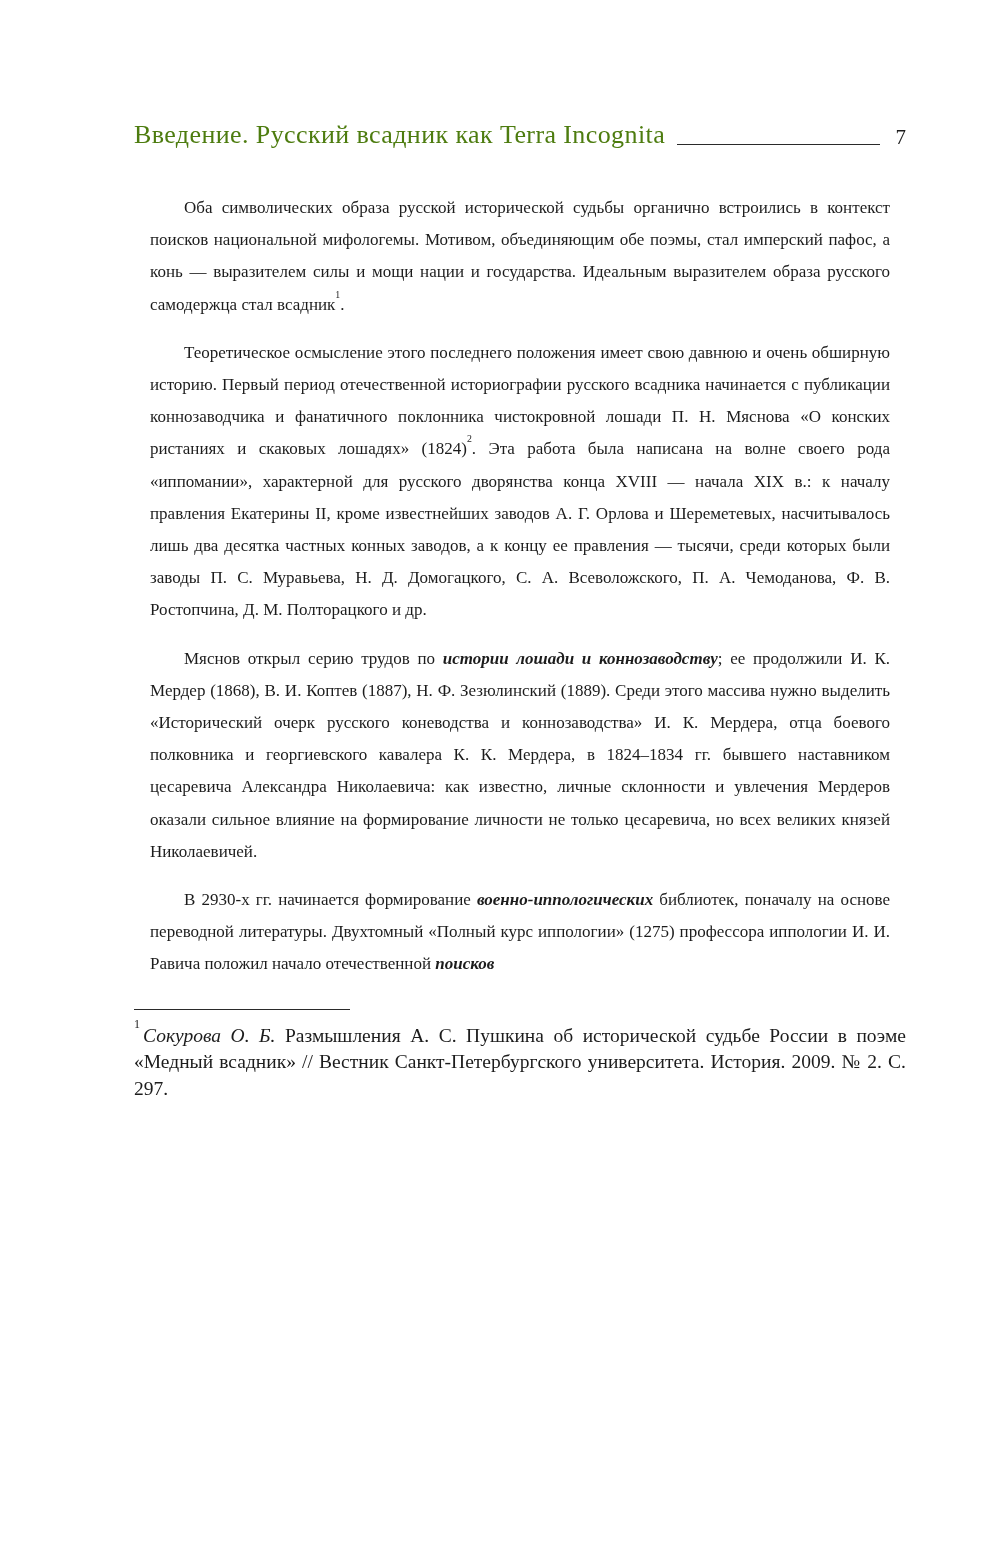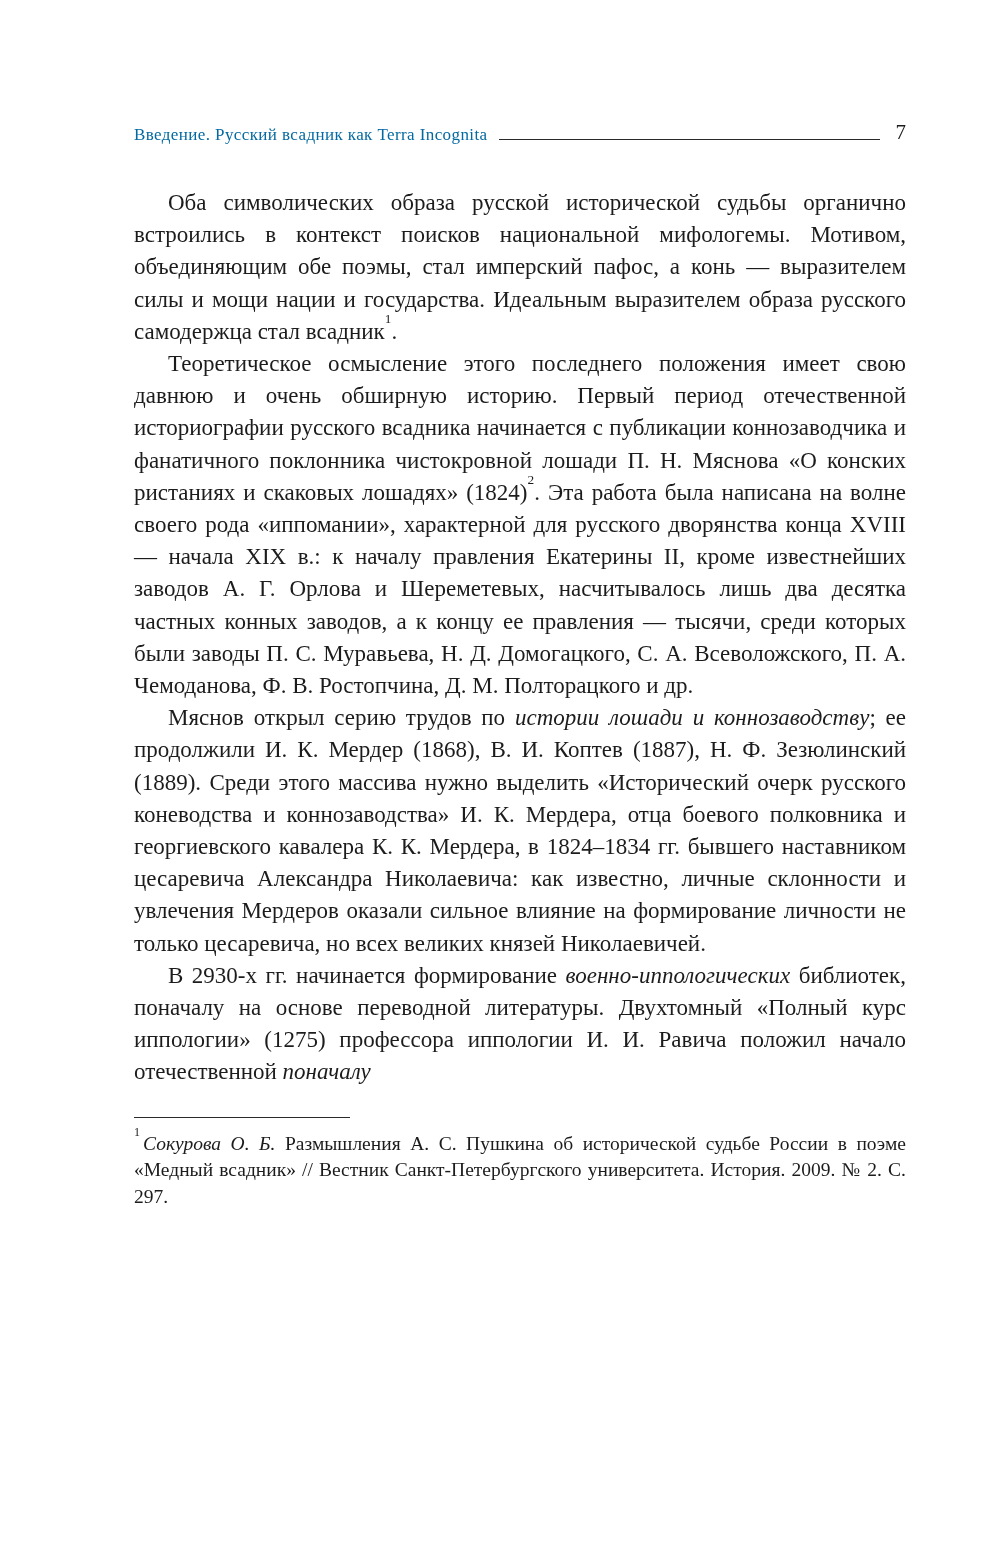--- a/index.html
+++ b/index.html
@@ -21,47 +21,48 @@
     left: 134px;
     top: 120px;
     width: 772px;
   }
   .header {
     display: flex;
     align-items: flex-end;
     margin-bottom: 42px;
   }
   .running-title {
-    font-size: 17px;
+    font-size: 26px;
     letter-spacing: 0.4px;
     white-space: nowrap;
-    color: #0369a1;
+    color: #4d7c0f;
   }
   .header-rule {
     flex: 1;
     border-bottom: 1.6px solid #2a2a2a;
     margin: 0 16px 5px 12px;
     height: 0;
   }
   .page-number {
     font-size: 21px;
     color: #1c1c1c;
     padding-bottom: 0px;
   }
   .body-text p {
-    margin: 0;
-    font-size: 23px;
+    margin: 16px;
+    font-size: 17px;
     line-height: 32.2px;
     text-align: justify;
     text-indent: 34px;
     hyphens: auto;
     -webkit-hyphens: auto;
   }
   .body-text i {
     font-style: italic;
+    font-weight: bold;
   }
   sup.fn-ref {
     font-size: 0.58em;
     line-height: 0;
     position: relative;
     top: -0.55em;
   }
   .footnotes {
     margin-top: 28px;
   }
@@ -100,21 +101,21 @@
       <span class="page-number">7</span>
     </div>
 
     <div class="body-text">
       <p><span>Оба символических образа русской исторической судьбы органично встроились в контекст поисков национальной мифологемы. Мотивом, объединяющим обе поэмы, стал имперский пафос, а конь — выразителем силы и мощи нации и государства. Идеальным выразителем образа русского самодержца стал всадник</span><sup class="fn-ref">1</sup><span>.</span></p>
 
       <p><span>Теоретическое осмысление этого последнего положения имеет свою давнюю и очень обширную историю. Первый период отечественной историографии русского всадника начинается с публикации коннозаводчика и фанатичного поклонника чистокровной лошади П. Н. Мяснова «О конских ристаниях и скаковых лошадях» (1824)</span><sup class="fn-ref">2</sup><span>. Эта работа была написана на волне своего рода «иппомании», характерной для русского дворянства конца XVIII — начала XIX в.: к началу правления Екатерины II, кроме известнейших заводов А. Г. Орлова и Шереметевых, насчитывалось лишь два десятка частных конных заводов, а к концу ее правления — тысячи, среди которых были заводы П. С. Муравьева, Н. Д. Домогацкого, С. А. Всеволожского, П. А. Чемоданова, Ф. В. Ростопчина, Д. М. Полторацкого и др.</span></p>
 
       <p><span>Мяснов открыл серию трудов по </span><i>истории лошади и коннозаводству</i><span>; ее продолжили И. К. Мердер (1868), В. И. Коптев (1887), Н. Ф. Зезюлинский (1889). Среди этого массива нужно выделить «Исторический очерк русского коневодства и коннозаводства» И. К. Мердера, отца боевого полковника и георгиевского кавалера К. К. Мердера, в 1824–1834 гг. бывшего наставником цесаревича Александра Николаевича: как известно, личные склонности и увлечения Мердеров оказали сильное влияние на формирование личности не только цесаревича, но всех великих князей Николаевичей.</span></p>
 
-      <p><span>В 2930-х гг. начинается формирование </span><i>военно-иппологических</i><span> библиотек, поначалу на основе переводной литературы. Двухтомный «Полный курс иппологии» (1275) профессора иппологии И. И. Равича положил начало отечественной </span><i>поначалу</i></p>
+      <p><span>В 2930-х гг. начинается формирование </span><i>военно-иппологических</i><span> библиотек, поначалу на основе переводной литературы. Двухтомный «Полный курс иппологии» (1275) профессора иппологии И. И. Равича положил начало отечественной </span><i>поисков</i></p>
     </div>
 
     <div class="footnotes">
       <div class="fn-rule"></div>
 
       <p><sup class="fn-marker">1</sup><i>Сокурова О. Б.</i> <span>Размышления А. С. Пушкина об исторической судьбе России в поэме «Медный всадник» // Вестник Санкт-Петербургского университета. История. 2009. № 2. С. 297.</span></p>
 
     </div>
 
   </div>

